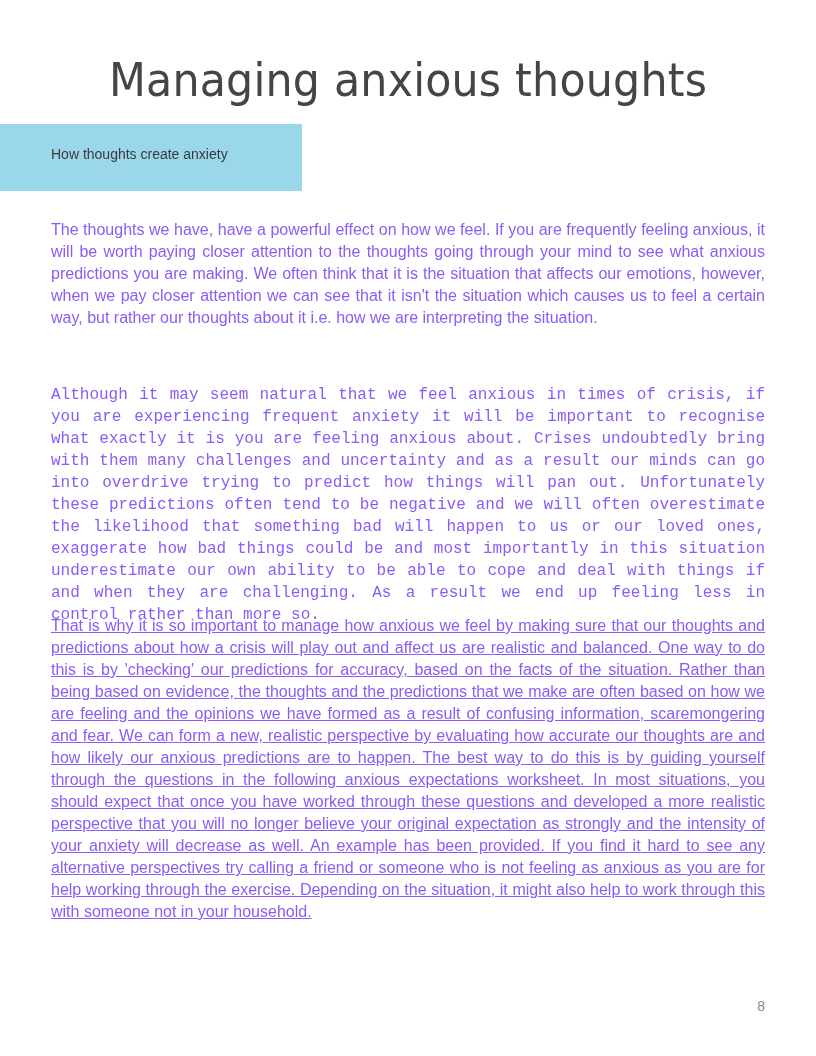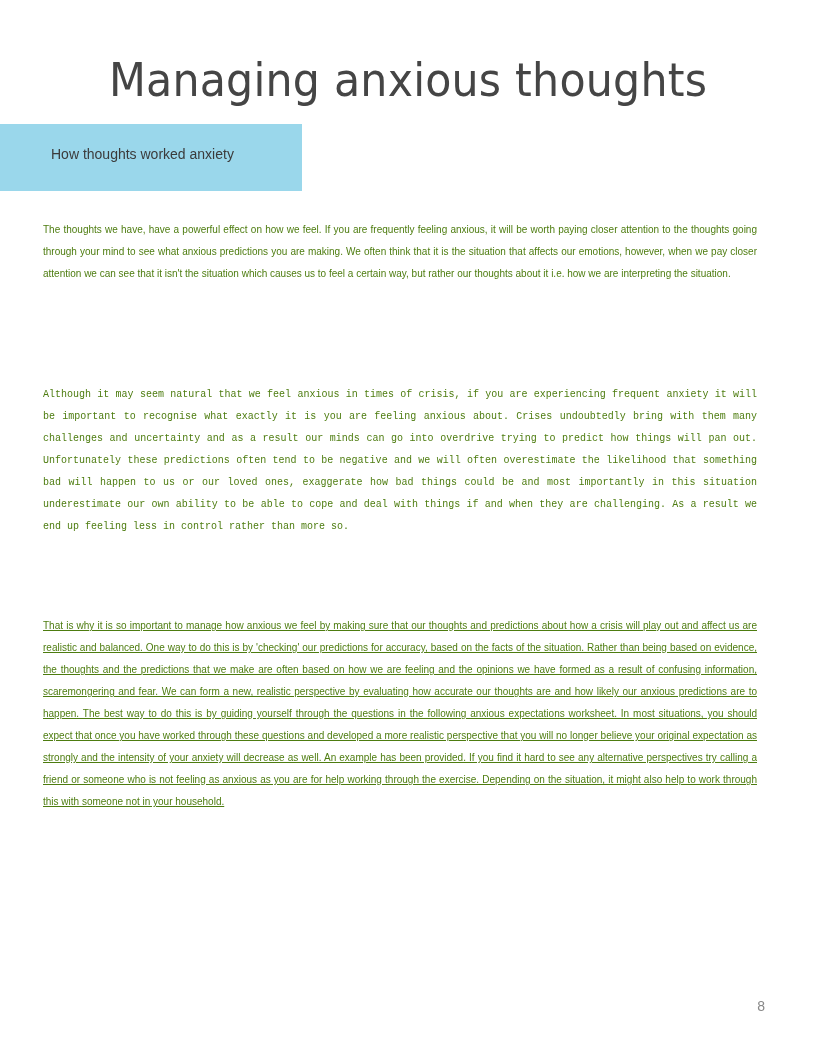--- a/index.html
+++ b/index.html
@@ -4,34 +4,34 @@
 <style>
   html, body { margin: 0; padding: 0; background: #ffffff; }
   body { width: 816px; height: 1056px; position: relative; overflow: hidden;
          font-family: "DejaVu Sans", sans-serif; color: #3f3f3f; }
   .title { position: absolute; top: 52px; left: 0; width: 816px; text-align: center;
            font-size: 46px; font-weight: 300; color: #454545; letter-spacing: 0.2px; margin: 0; line-height: 56px;
            font-family: "DejaVu Sans", sans-serif; font-weight: normal; transform: scaleX(0.93); transform-origin: center; }
   .section-band { position: absolute; top: 124px; left: 0; width: 302px; height: 67px; background: #9ad7eb; }
   .section-label { position: absolute; left: 51px; top: 22px; font-size: 14px; color: #3b3b3b;
                    font-family: "Liberation Sans", sans-serif; }
-  .para { position: absolute; left: 43px; width: 714px; font-size: 10px; line-height: 22px;
-          text-align: justify; color: #4d7c0f; font-family: "Liberation Sans", sans-serif; margin: 0; }
+  .para { position: absolute; left: 51px; width: 714px; font-size: 16px; line-height: 22px;
+          text-align: justify; color: #8b5cf6; font-family: "Liberation Sans", sans-serif; margin: 0; }
   .p1 { top: 219px; }
   .p2 { top: 384px; font-family: Liberation Mono, monospace; }
   .p3 { top: 615px; text-decoration: underline; }
   .page-number { position: absolute; top: 998px; right: 51px; font-size: 14px; color: #888;
                  font-family: "Liberation Sans", sans-serif; }
 </style>
 </head>
 <body>
 
 <h1 class="title">Managing anxious thoughts</h1>
 
 <div class="section-band" style="background: rgb(154, 215, 235);">
-  <span class="section-label">How thoughts worked anxiety</span>
+  <span class="section-label">How thoughts create anxiety</span>
 </div>
 
 <p class="para p1">The thoughts we have, have a powerful effect on how we feel. If you are frequently feeling anxious, it will be worth paying closer attention to the thoughts going through your mind to see what anxious predictions you are making. We often think that it is the situation that affects our emotions, however, when we pay closer attention we can see that it isn't the situation which causes us to feel a certain way, but rather our thoughts about it i.e. how we are interpreting the situation.</p>
 <p class="para p2">Although it may seem natural that we feel anxious in times of crisis, if you are experiencing frequent anxiety it will be important to recognise what exactly it is you are feeling anxious about. Crises undoubtedly bring with them many challenges and uncertainty and as a result our minds can go into overdrive trying to predict how things will pan out. Unfortunately these predictions often tend to be negative and we will often overestimate the likelihood that something bad will happen to us or our loved ones, exaggerate how bad things could be and most importantly in this situation underestimate our own ability to be able to cope and deal with things if and when they are challenging. As a result we end up feeling less in control rather than more so.</p>
 <p class="para p3">That is why it is so important to manage how anxious we feel by making sure that our thoughts and predictions about how a crisis will play out and affect us are realistic and balanced. One way to do this is by 'checking' our predictions for accuracy, based on the facts of the situation. Rather than being based on evidence, the thoughts and the predictions that we make are often based on how we are feeling and the opinions we have formed as a result of confusing information, scaremongering and fear. We can form a new, realistic perspective by evaluating how accurate our thoughts are and how likely our anxious predictions are to happen. The best way to do this is by guiding yourself through the questions in the following anxious expectations worksheet. In most situations, you should expect that once you have worked through these questions and developed a more realistic perspective that you will no longer believe your original expectation as strongly and the intensity of your anxiety will decrease as well. An example has been provided. If you find it hard to see any alternative perspectives try calling a friend or someone who is not feeling as anxious as you are for help working through the exercise. Depending on the situation, it might also help to work through this with someone not in your household.</p>
 
 <div class="page-number">8</div>
 
 </body></html>

